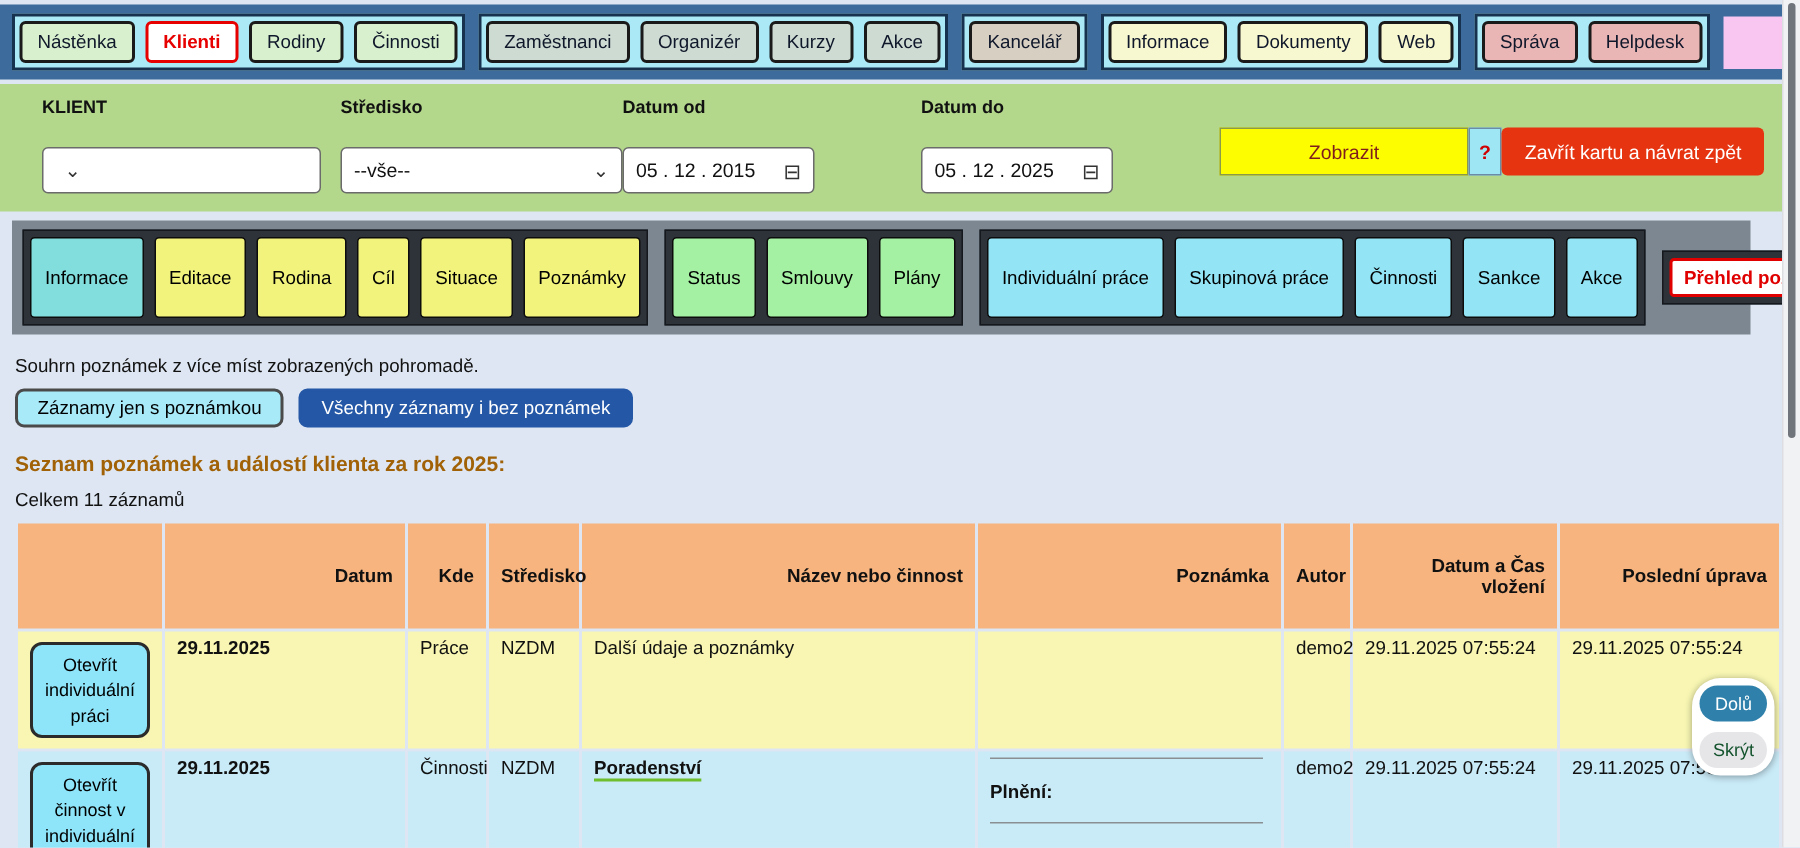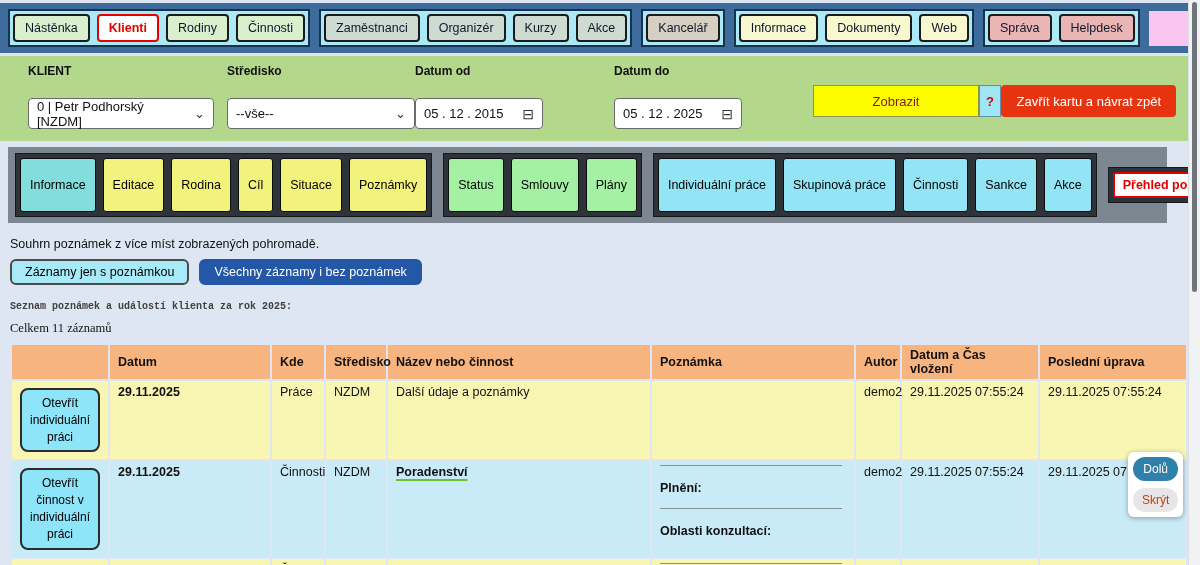--- a/index.html
+++ b/index.html
@@ -90,30 +90,30 @@
   
   .content { padding:14px 0 0 10px; }
   .intro { font-size:12.5px; }
   .year-row { display:flex; gap:6px; margin-top:9px; }
   .pill {
     background:#a9eaf9; border:2px solid #4a4a4a; border-radius:6px;
     padding:4px 13px; font-size:12.5px; font-family:inherit; cursor:pointer; color:#000;
   }
   .pill.active { background:#2457a6; border-color:#2457a6; color:#fff; }
   .mode-row { display:flex; gap:10px; margin-top:8px; }
-  .heading { color:#404040; font-weight:bold; font-size:10px; margin-top:16px;font-family:Liberation Mono, monospace; }
-  .count { font-size:12.5px; margin-top:9px;font-family:Liberation Serif, serif; }
+  .heading { color:#a16207; font-weight:bold; font-size:14px; margin-top:16px; }
+  .count { font-size:12.5px; margin-top:9px; }
 
   
   table.notes {
     margin-top:7px; border-collapse:separate; border-spacing:2px;
     width:1178px; table-layout:fixed; font-size:12.5px;
   }
   table.notes th {
-    background:#f7b47f; text-align:left; padding:3px 8px; font-weight:bold; height:18px;
+    background:#f7b47f; text-align:right; padding:21px 8px; font-weight:bold; height:18px;
   }
   table.notes td { padding:4px 8px; vertical-align:top; }
   tr.row-yellow td { background:#f8f6b2; }
   tr.row-blue td { background:#c9eaf7; }
   .c0{width:96px}.c1{width:160px}.c2{width:52px}.c3{width:60px}.c4{width:262px}
   .c5{width:202px}.c6{width:44px}.c7{width:136px}.c8{width:146px}
   .action-btn {
     display:block; margin:3px auto; width:80px;
     background:#8ee4f8; border:2px solid #2b2b2b; border-radius:8px;
     padding:5px 3px; font-size:12px; line-height:1.4; font-family:inherit; cursor:pointer;
@@ -124,27 +124,27 @@
     text-decoration:underline; text-decoration-color:#6fbe2e;
     text-decoration-thickness:2px; text-underline-offset:3px;
   }
   .pz-rule { border-top:1px solid #8a8f94; margin-right:4px; }
   .pz-label { font-weight:bold; margin:15px 0 13px; }
   tr.r1 { height:64px; } tr.r2 { height:73px; } tr.r3 { height:75px; }
 
   
   .float-panel {
     position:absolute; left:1128px; top:452px; z-index:5;
-    background:#fff; border-radius:6px; padding:5px;
+    background:#fff; border-radius:19px; padding:5px;
     display:flex; flex-direction:column; gap:7px;
     box-shadow:0 1px 5px rgba(0,0,0,.35);
   }
   .fb { border:none; border-radius:13px; padding:5px 9px; font-size:12px; font-family:inherit; cursor:pointer; }
   .fb-down { background:#2f81ab; color:#fff; }
-  .fb-hide { background:#e6e6e9; color:#c2410c; }
+  .fb-hide { background:#e6e6e9; color:#14532d; }
 
   
   .scrollbar {
     position:absolute; right:0; top:0; width:12px; height:565px;
     background:#f1f2f4; border-left:1px solid #dcdee1;
   }
   .scroll-thumb {
     position:absolute; left:3px; top:2px; width:5px; height:290px;
     background:#70757c; border-radius:3px;
   }
@@ -180,21 +180,20 @@
       <button class="nb pink">Helpdesk</button>
     </div>
     <div class="quick-nav">RYCHLÁ NAVIGACE | VZHLED</div>
 
   </div>
 
   <div class="filterbar">
     <div class="field f-klient">
       <span class="lbl">KLIENT</span>
       <div class="control">
-        <span>0 | Petr Podhorský [NZDM]</span>
         <span class="chev">⌄</span>
       </div>
     </div>
     <div class="field f-stred">
       <span class="lbl">Středisko</span>
       <div class="control">
         <span>--vše--</span>
         <span class="chev">⌄</span>
       </div>
     </div>

